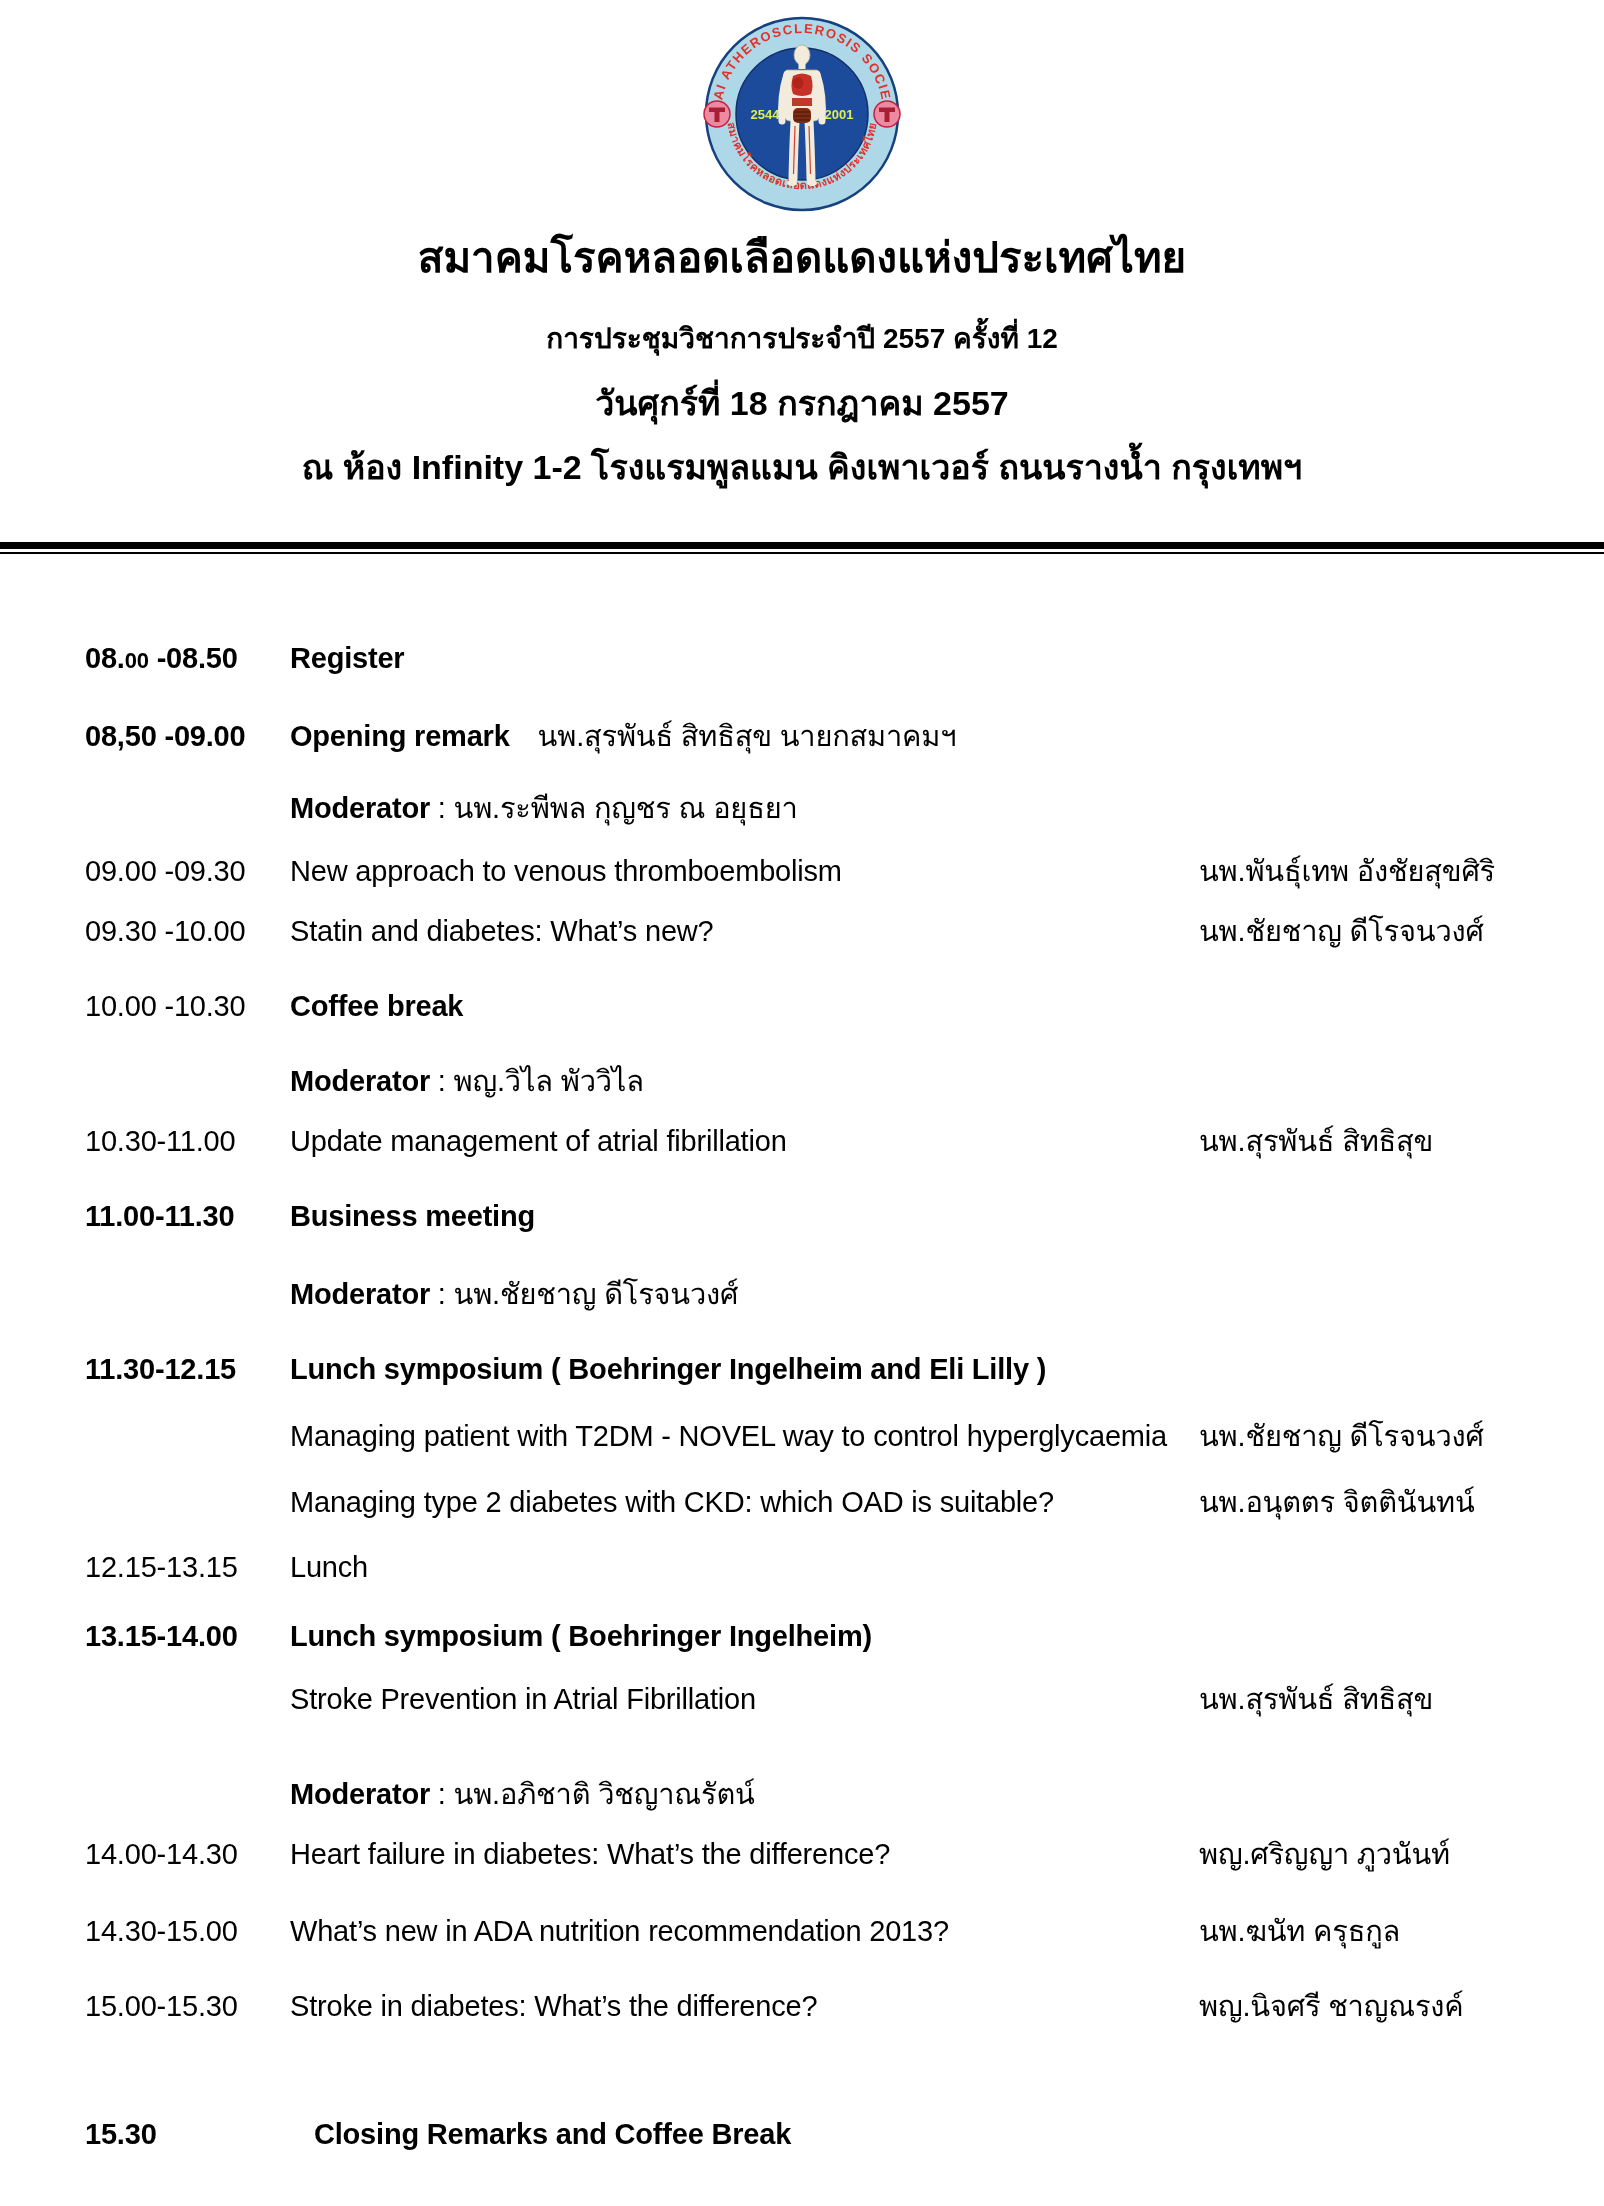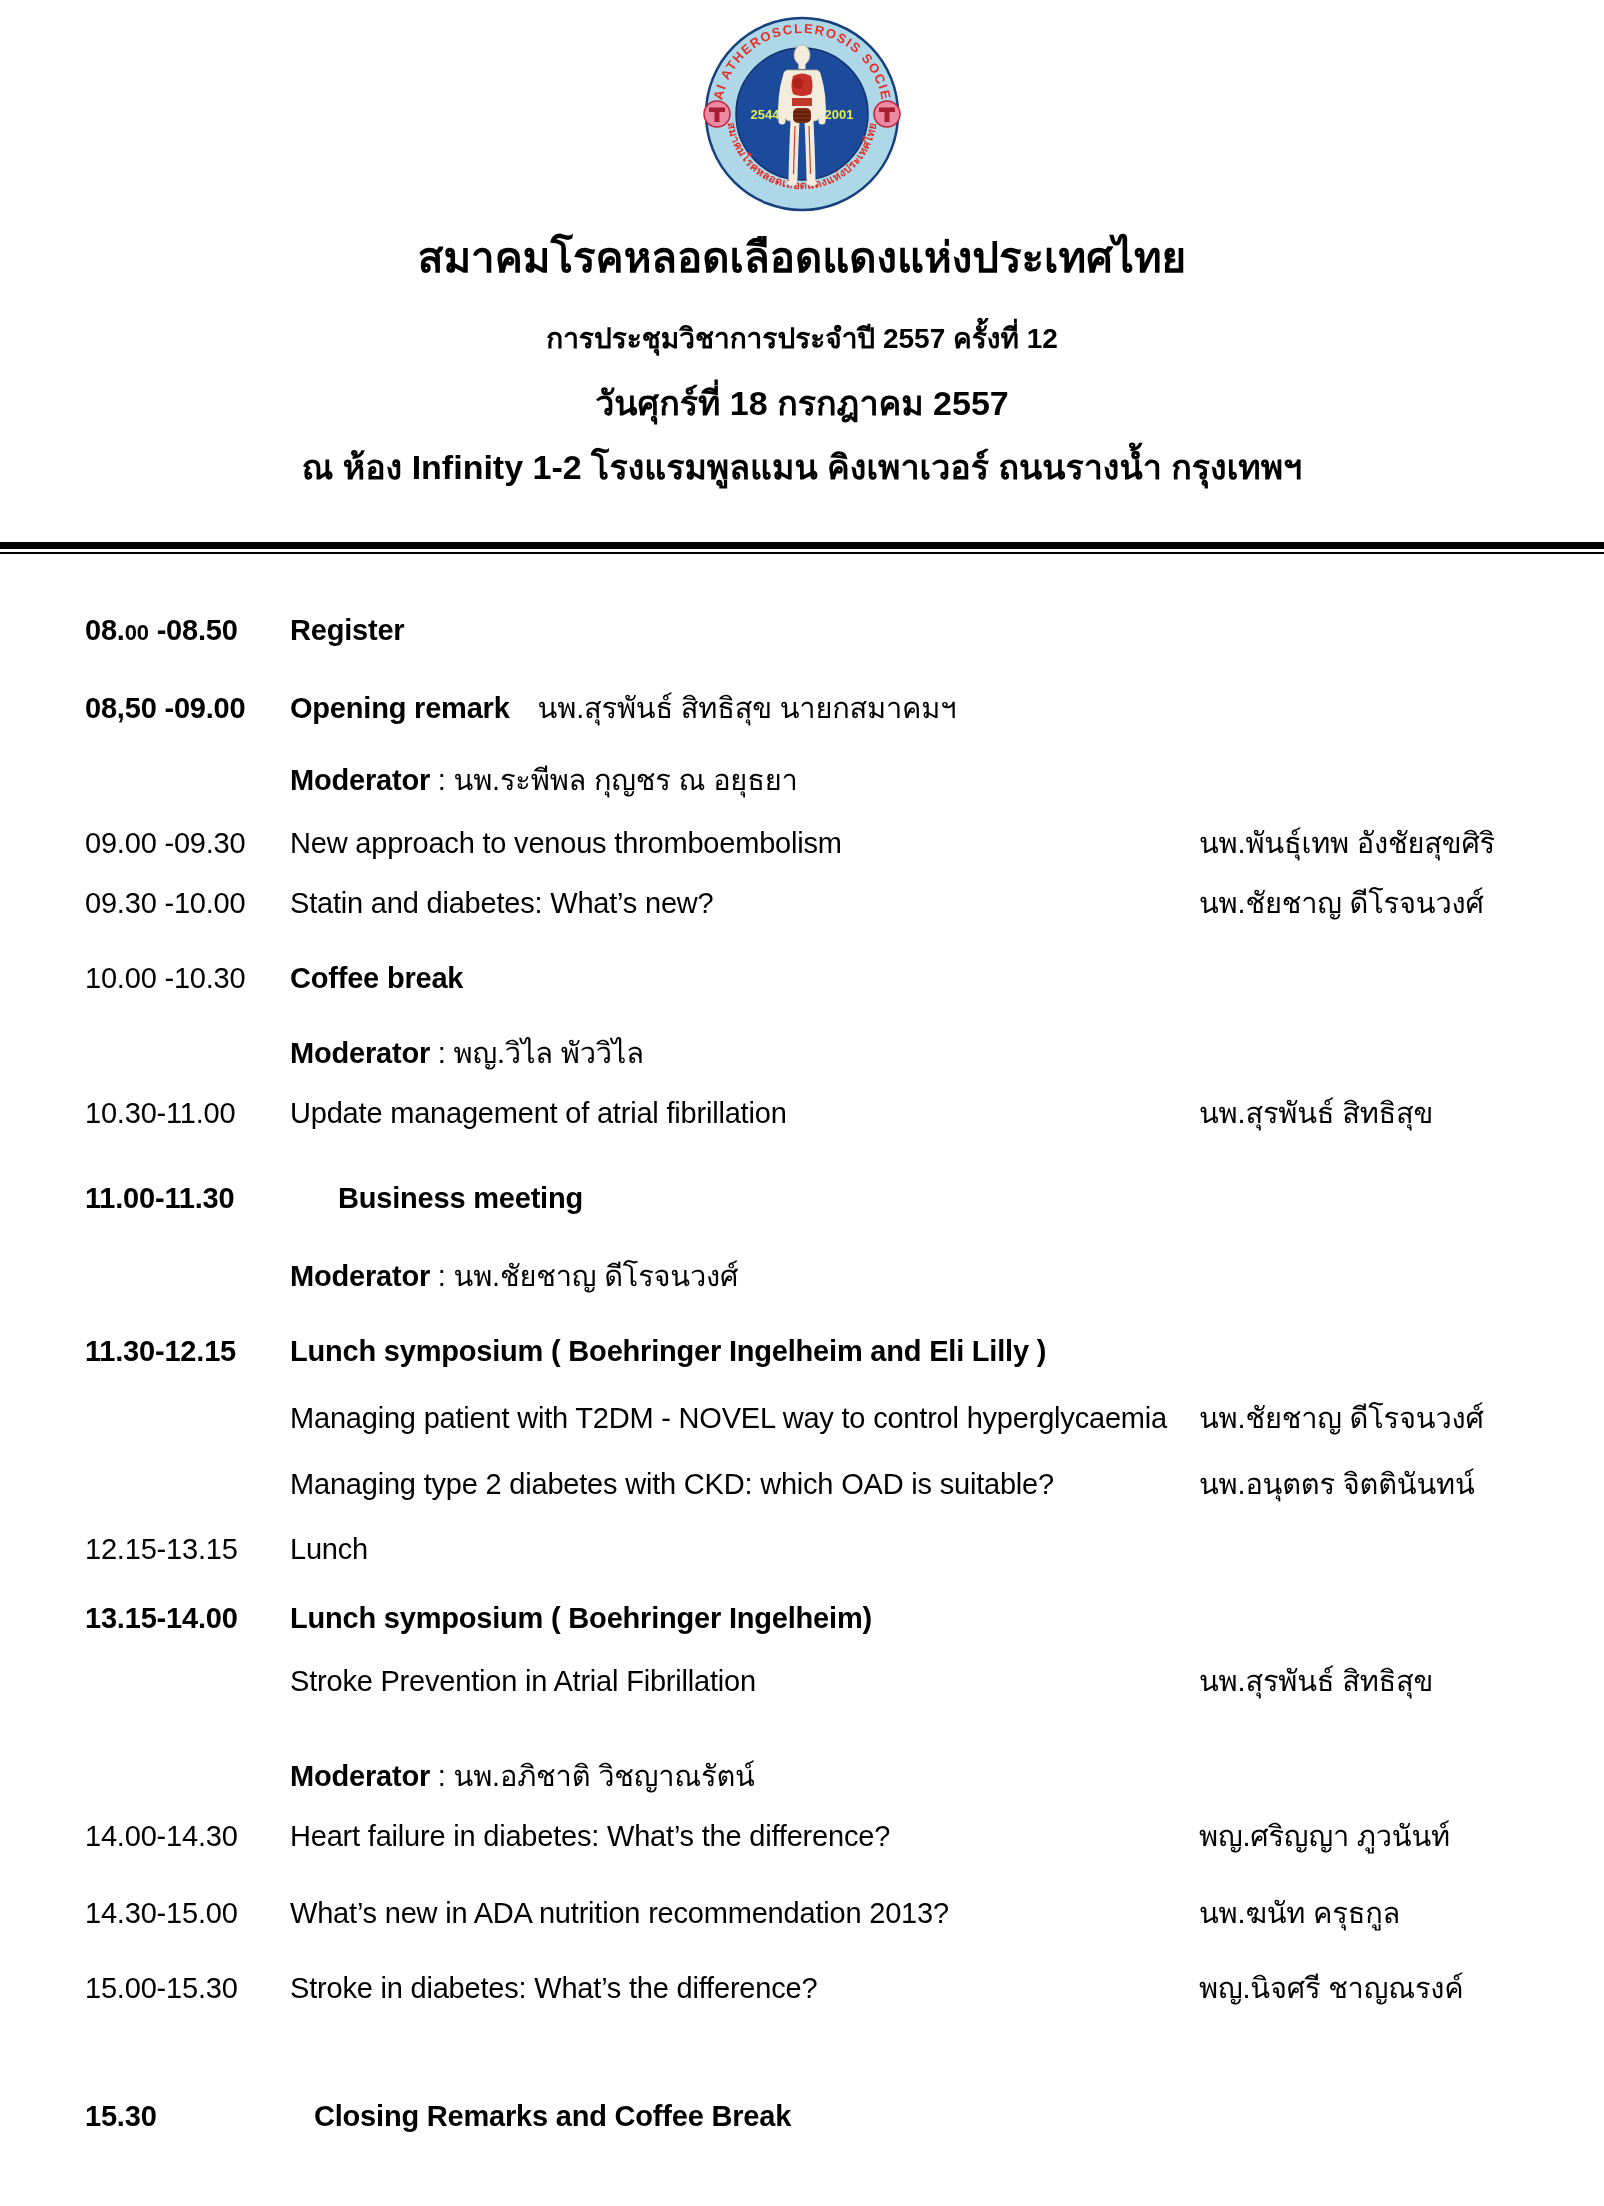--- a/index.html
+++ b/index.html
@@ -14,21 +14,21 @@
   .hdr-line2{margin-top:32px;font-size:28px;line-height:46px;}
   .hdr-line3{margin-top:18px;font-size:34px;line-height:46px;}
   .hdr-line4{margin-top:18px;font-size:34px;line-height:46px;}
 
   
   .divider{margin-top:52px;width:100%;}
   .divider .thick{height:7px;background:#000;}
   .divider .thin{height:2px;background:#000;margin-top:3px;}
 
   
-  .schedule{padding:56px 55px 0 85px;}
+  .schedule{padding:84px 55px 0 85px;}
   .row{display:flex;font-size:29px;line-height:40px;white-space:nowrap;letter-spacing:-0.2px;}
   .col-time{flex:0 0 205px;width:205px;}
   .col-main{flex:1 1 auto;min-width:0;}
   .col-speaker{flex:0 0 350px;width:350px;}
   .b{font-weight:700;}
   .small-num{font-size:22px;}
   .note{margin-left:28px;font-weight:400;}
   .mod-rest{font-weight:400;}
 </style>
 </head>
@@ -131,21 +131,21 @@
       <div class="row" style="margin-top: 35px;">
         <div class="col-time"></div>
         <div class="col-main"><span class="b">Moderator</span><span class="mod-rest"> : พญ.วิไล พัววิไล</span></div>
         <div class="col-speaker"></div>
       </div>
       <div class="row" style="margin-top: 20px;">
         <div class="col-time">10.30-11.00</div>
         <div class="col-main"><span class="">Update management of atrial fibrillation</span></div>
         <div class="col-speaker">นพ.สุรพันธ์ สิทธิสุข</div>
       </div>
-      <div class="row" style="margin-top: 45px; gap: 48px;">
+      <div class="row" style="margin-top: 35px;">
         <div class="col-time b">11.00-11.30</div>
         <div class="col-main"><span class="b">Business meeting</span></div>
         <div class="col-speaker"></div>
       </div>
       <div class="row" style="margin-top: 38px; justify-content: flex-end;">
         <div class="col-time"></div>
         <div class="col-main"><span class="b">Moderator</span><span class="mod-rest"> : นพ.ชัยชาญ ดีโรจนวงศ์</span></div>
         <div class="col-speaker"></div>
       </div>
       <div class="row" style="margin-top: 35px;">

